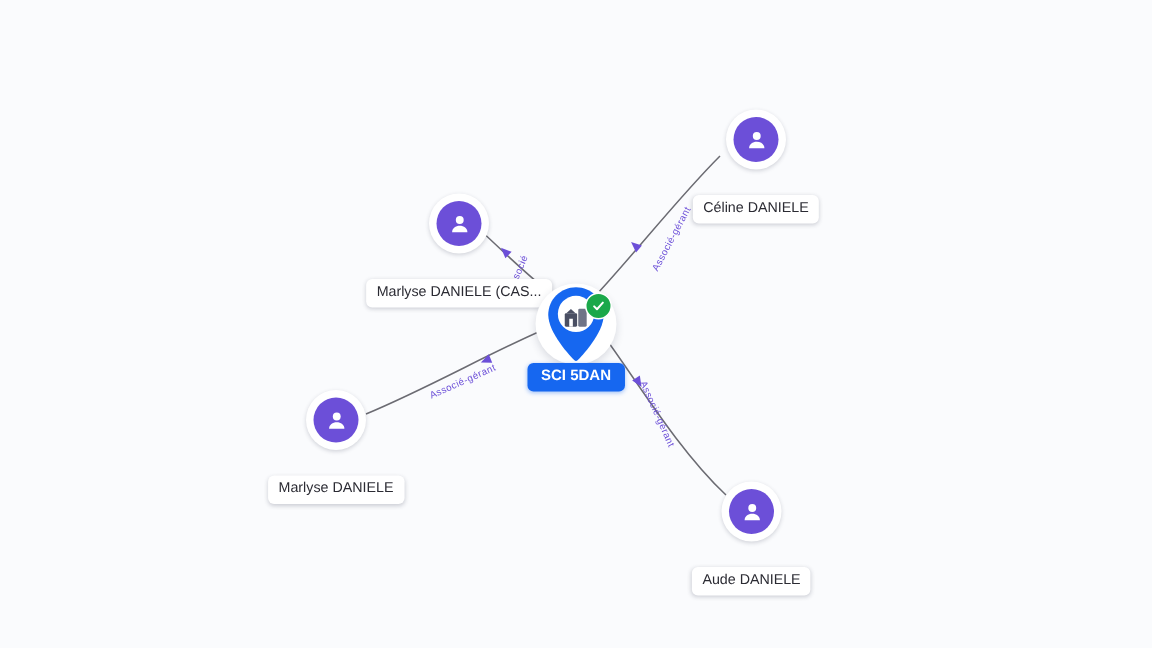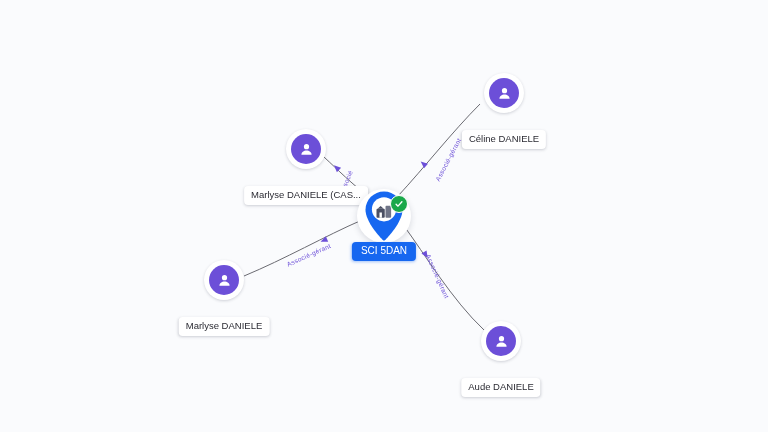--- a/index.html
+++ b/index.html
@@ -128,21 +128,21 @@
   }
   .company-check svg { display: block; }
   .company-label {
     position: absolute;
     top: 28px;
     left: 50%;
     transform: translateX(-50%);
     background: #1667f0;
     color: #ffffff;
     font-size: 10px;
-    font-weight: normal;
+    font-weight: bold;
     line-height: 12px;
     padding: 3px 9px 4px 9px;
     border-radius: 4px;
     white-space: nowrap;
     box-shadow: 0 1px 3px rgba(22,103,240,0.38);
     text-align: right;
   }
 </style>
 </head>
 <body>

